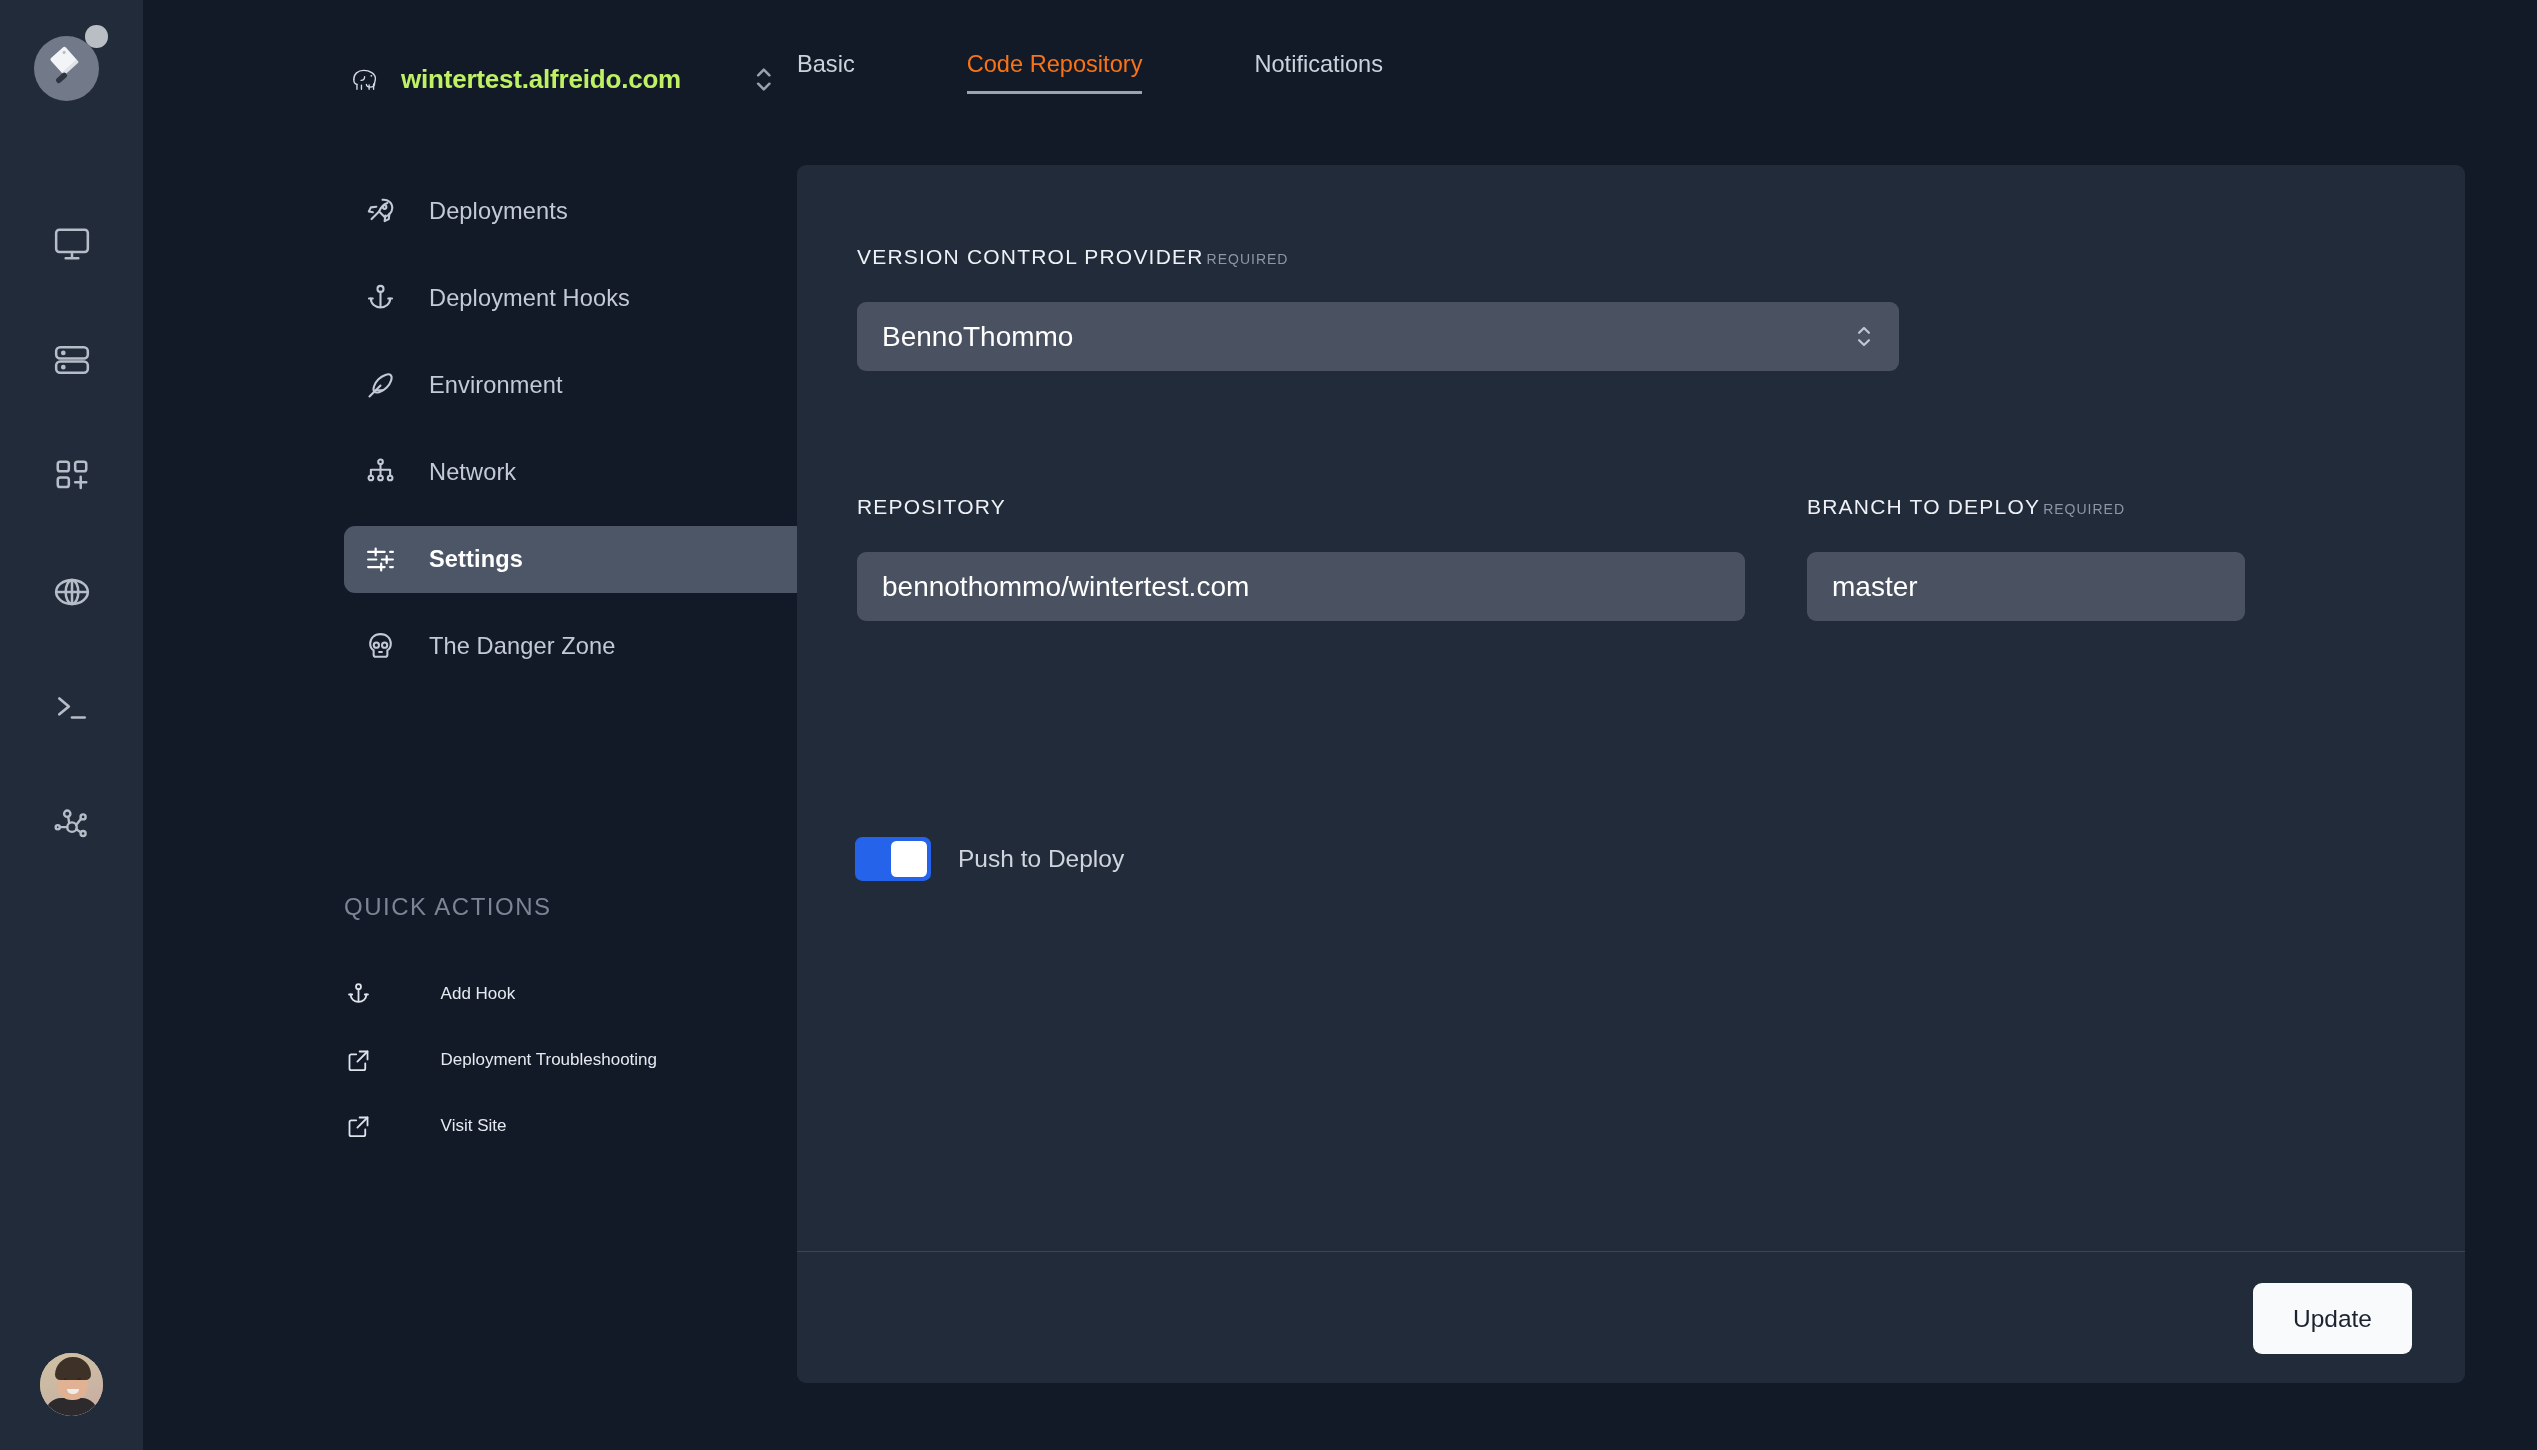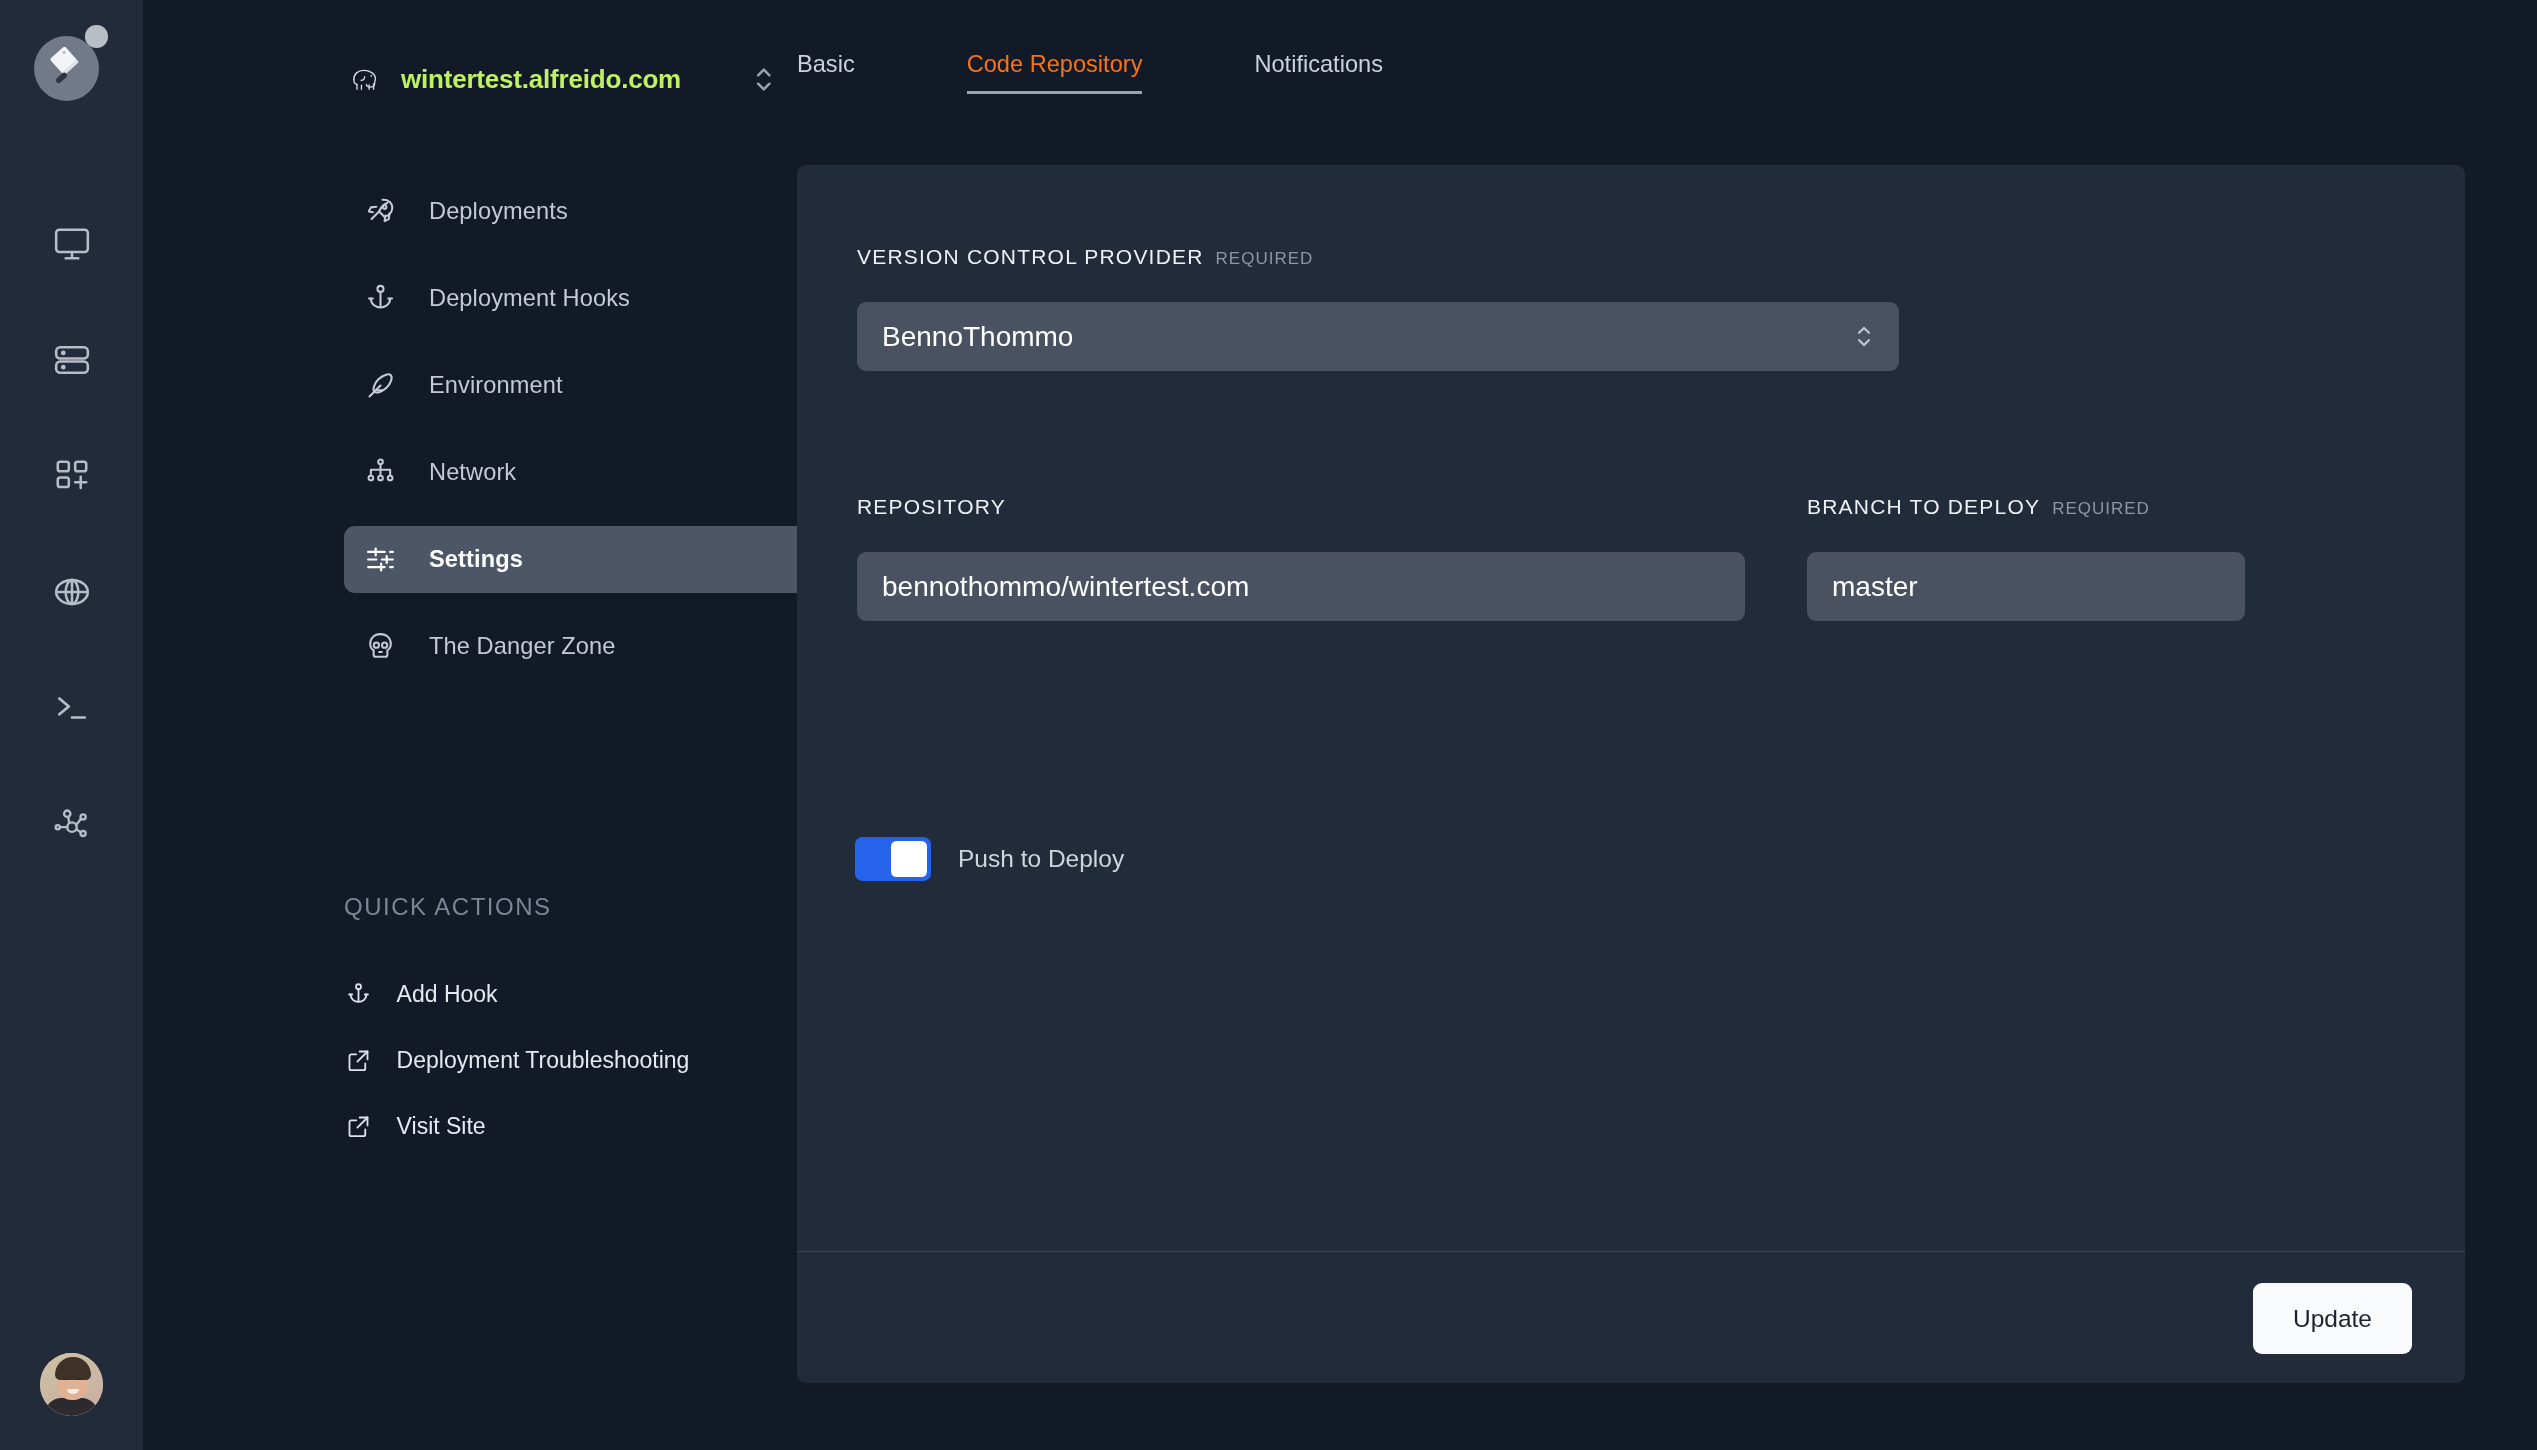--- a/index.html
+++ b/index.html
@@ -81,21 +81,21 @@
   .nav-item.active .nlabel { font-weight: 700; color: #ffffff; }
 
   .qa-title {
     position: absolute; left: 201px; top: 893px;
     font-size: 24px; letter-spacing: 1.5px; font-weight: 400;
     color: #7b8596;
   }
   .qa-list { position: absolute; left: 201px; top: 961px; width: 464px; }
   .qa-item { height: 66px; display: flex; align-items: center; gap: 23.6px; color: #e6eaf0; }
   .qa-item .qico { width: 29px; height: 29px; display:flex; align-items:center; justify-content:center; flex:0 0 29px; color:#dfe4ec;}
-  .qa-item .qlabel { font-size: 23px; }
+  .qa-item .qlabel { font-size: 17px; margin-left: 44px; }
 
   
   .main { flex: 1 1 auto; position: relative; background: #121a28; }
   .tabs {
     position: absolute; left: 0; top: 51px; height: 54px;
     display: flex; align-items: flex-start;
   }
   .tab {
     font-size: 23.6px; color: #cbd2dc; padding: 0 0 12.7px 0;
     margin-right: 112px; position: relative; white-space: nowrap;
@@ -106,21 +106,21 @@
     position: absolute; left: 0px; top: 165px;
     width: 1668px; height: 1218px;
     background: #222b3a; border-radius: 9px;
   }
   .panel-body { position: relative; height: 1086px; }
   .panel-footer { position: relative; height: 132px; border-top: 1.8px solid #3c4557; }
 
   .field-label {
     font-size: 21px; letter-spacing: 1.2px; color: #eef1f6; font-weight: 400;
   }
-  .field-label .req { font-size: 17px; letter-spacing: 1px; color: #8d96a6; margin-left: 12px; }
+  .field-label .req { font-size: 14px; letter-spacing: 1px; color: #8d96a6; margin-left: 3px; }
 
   .grp-provider { position: absolute; left: 60px; top: 80px; width: 1042px; }
   .grp-provider .ctl { margin-top: 33px; }
 
   .select-box, .text-box {
     background: #4a5261; border: none; border-radius: 9px;
     height: 69px; width: 100%;
     display: flex; align-items: center; padding: 0 25px;
     color: #fff; font-size: 28px;
   }

